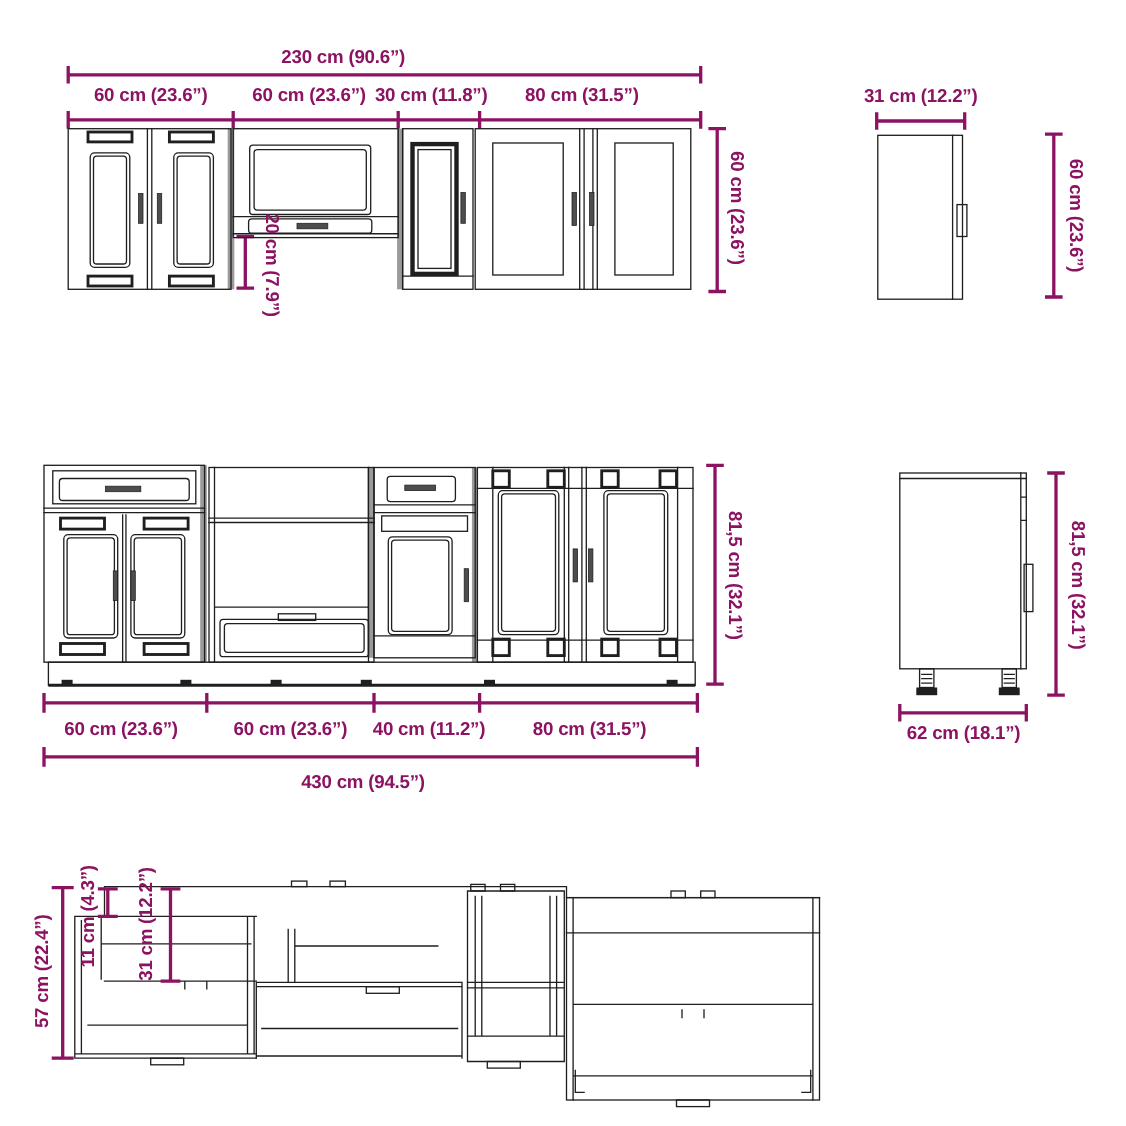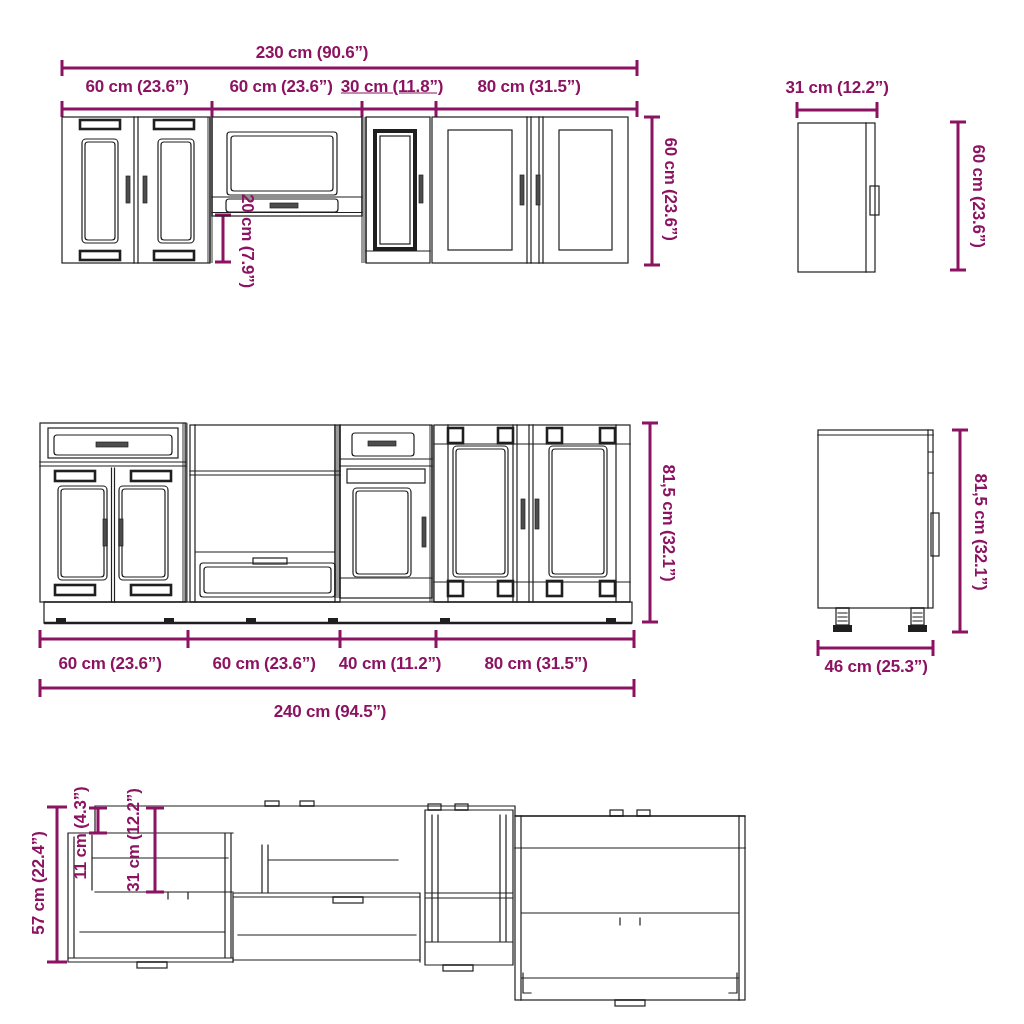--- a/index.html
+++ b/index.html
@@ -215,32 +215,32 @@
     <g class="dim">
       <path d="M57,782 V937 M47,782 H67 M47,937 H67"></path>
       <path d="M98,783 V808 M89,783 H107 M89,808 H107"></path>
       <path d="M155,783 V867 M146,783 H164 M146,867 H164"></path>
     </g>
   </svg>
 
   <div class="dl" style="left:312px; top:27px;">230 cm (90.6”)</div>
   <div class="dl" style="left:137px; top:61px;">60 cm (23.6”)</div>
   <div class="dl" style="left:281px; top:61px;">60 cm (23.6”)</div>
-  <div class="dl" style="left:392px; top:61px;text-decoration:underline;">30 cm (11.8”)</div>
+  <div class="dl" style="left:392px; top:61px;">30 cm (11.8”)</div>
   <div class="dl" style="left:529px; top:61px;">80 cm (31.5”)</div>
   <div class="dl r90" style="left:670px; top:164px;">60 cm (23.6”)</div>
   <div class="dl r90" style="left:247px; top:216px;">20 cm (7.9”)</div>
   <div class="dl" style="left:837px; top:62px;">31 cm (12.2”)</div>
   <div class="dl r90" style="left:978px; top:171px;">60 cm (23.6”)</div>
 
   <div class="dl" style="left:110px; top:638px;">60 cm (23.6”)</div>
   <div class="dl" style="left:264px; top:638px;">60 cm (23.6”)</div>
   <div class="dl" style="left:390px; top:638px;">40 cm (11.2”)</div>
   <div class="dl" style="left:536px; top:638px;">80 cm (31.5”)</div>
-  <div class="dl" style="left:330px; top:686px;">240 cm (94.5”)</div>
+  <div class="dl" style="left:330px; top:686px;">430 cm (94.5”)</div>
   <div class="dl r90" style="left:668px; top:498px;">81,5 cm (32.1”)</div>
-  <div class="dl" style="left:876px; top:641px;">46 cm (25.3”)</div>
+  <div class="dl" style="left:876px; top:641px;">62 cm (18.1”)</div>
   <div class="dl r90" style="left:980px; top:507px;">81,5 cm (32.1”)</div>
 
   <div class="dl rm90" style="left:38px; top:858px;">57 cm (22.4”)</div>
   <div class="dl rm90" style="left:80px; top:808px;">11 cm (4.3”)</div>
   <div class="dl rm90" style="left:133px; top:815px;">31 cm (12.2”)</div>
 </div>
 
 </body></html>

